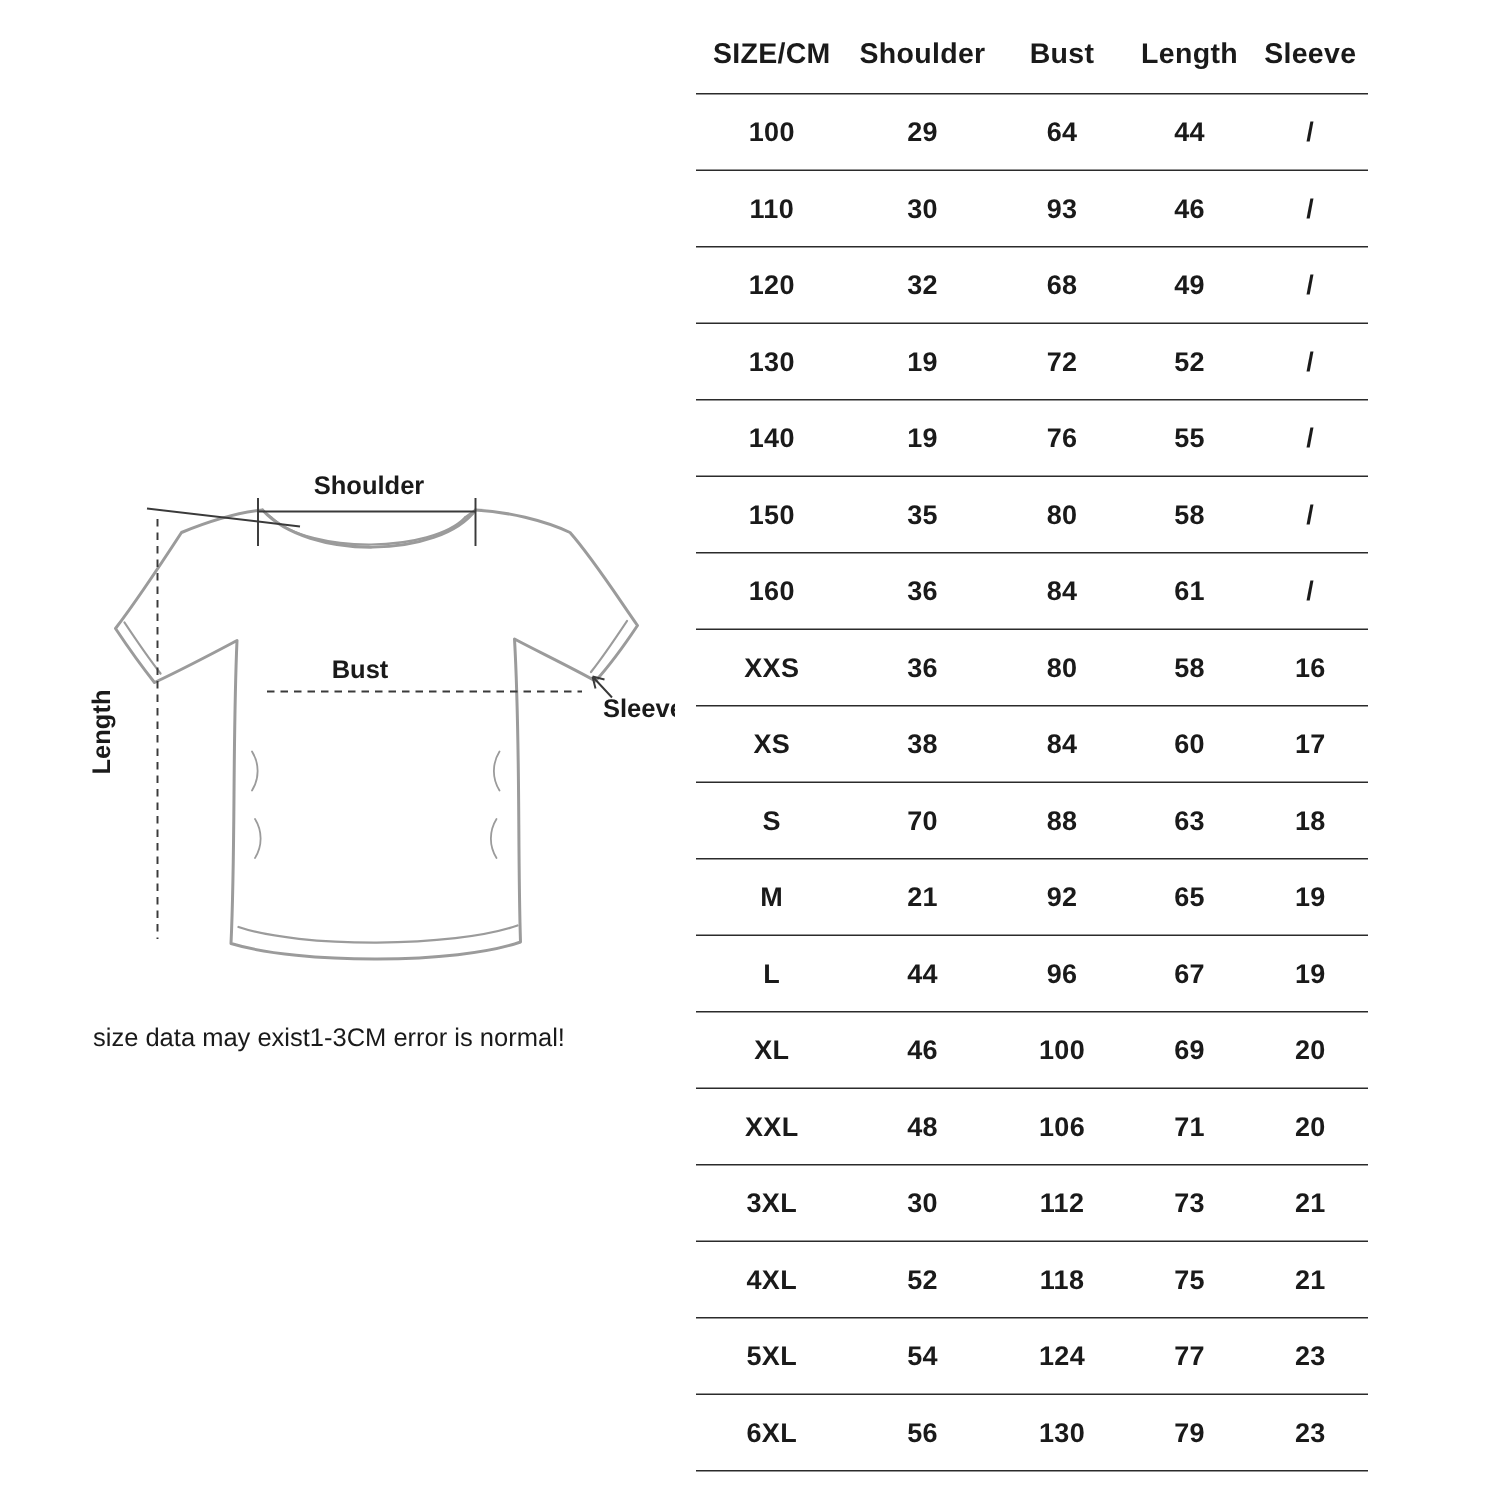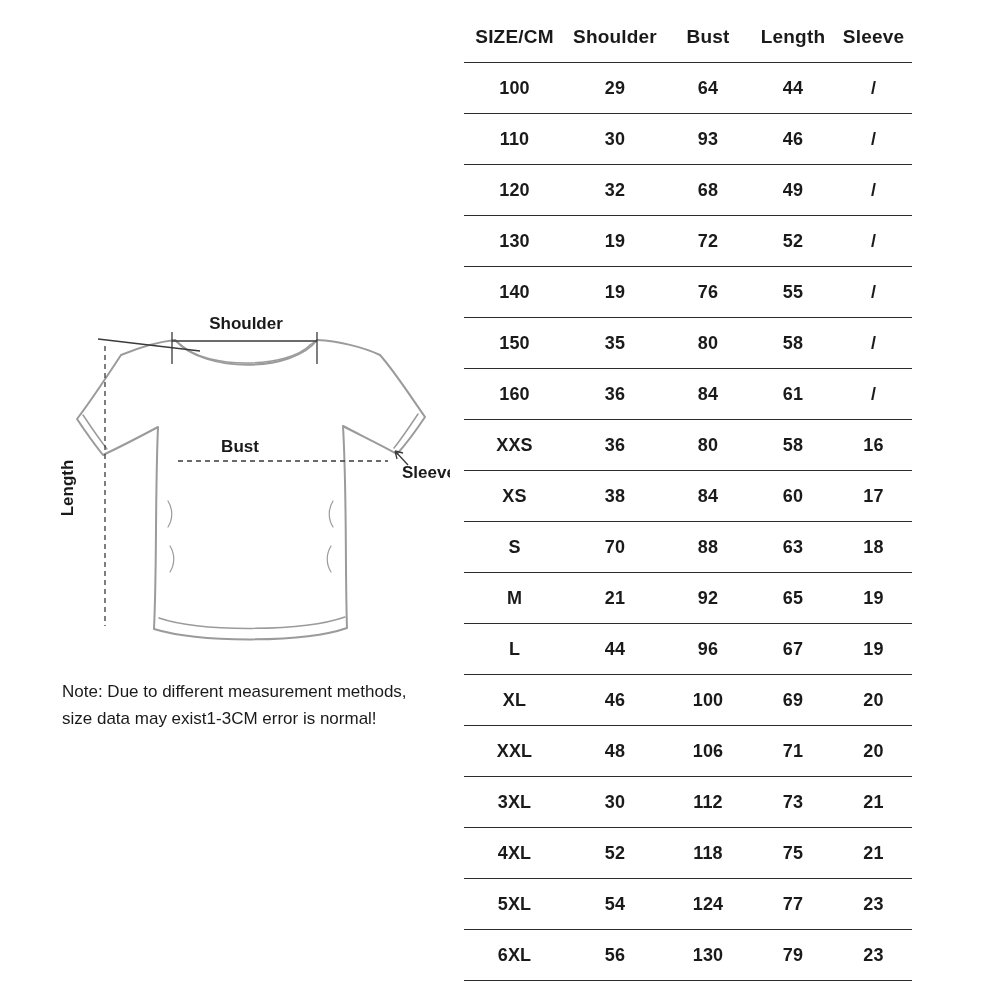--- a/index.html
+++ b/index.html
@@ -59,21 +59,20 @@
     </g>
 
     <text x="196" y="33" text-anchor="middle">Shoulder</text>
     <text x="190" y="156" text-anchor="middle">Bust</text>
     <text x="352" y="182" text-anchor="start">Sleeve</text>
     <text x="23" y="192" text-anchor="middle" transform="rotate(-90 23 192)">Length</text>
   </svg>
 </div>
 
 <div class="note">
-  <div>Note: Due to different measurement methods,</div>
   <div>size data may exist1-3CM error is normal!</div>
 </div>
 
 <div class="size-table">
   <div class="trow theader">
       <div class="tcell">SIZE/CM</div>
       <div class="tcell">Shoulder</div>
       <div class="tcell">Bust</div>
       <div class="tcell">Length</div>
       <div class="tcell">Sleeve</div>

